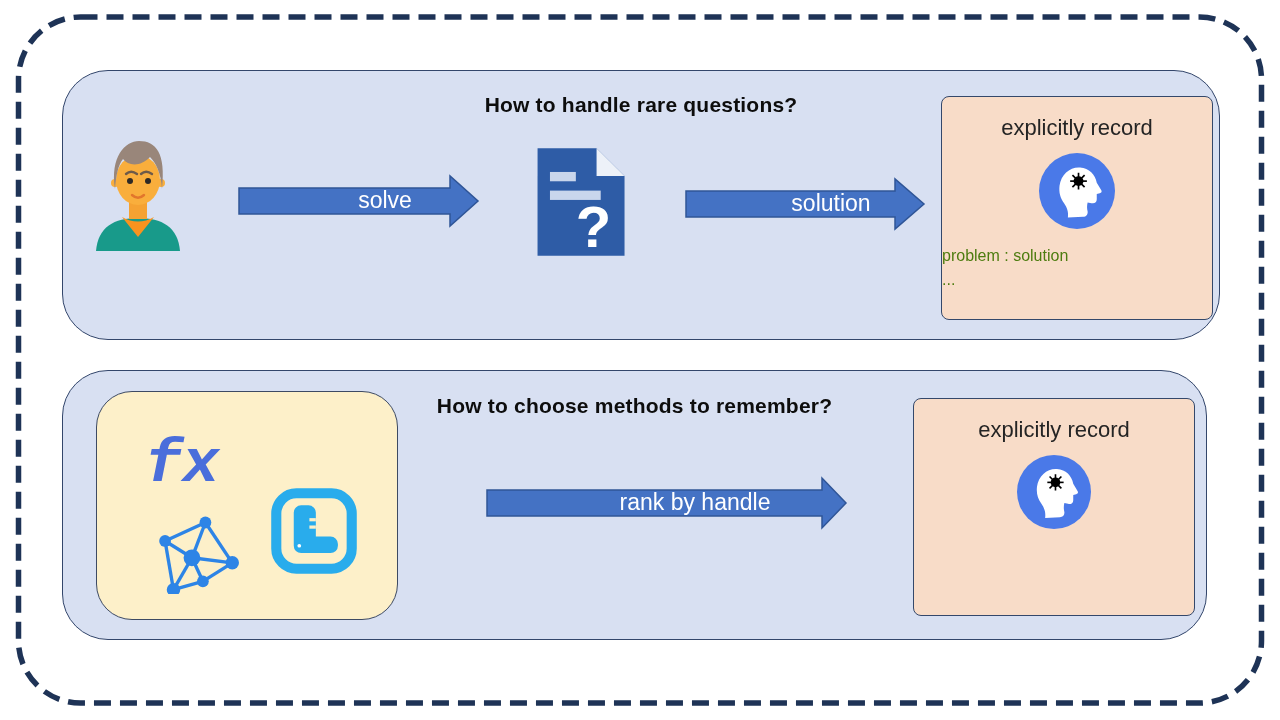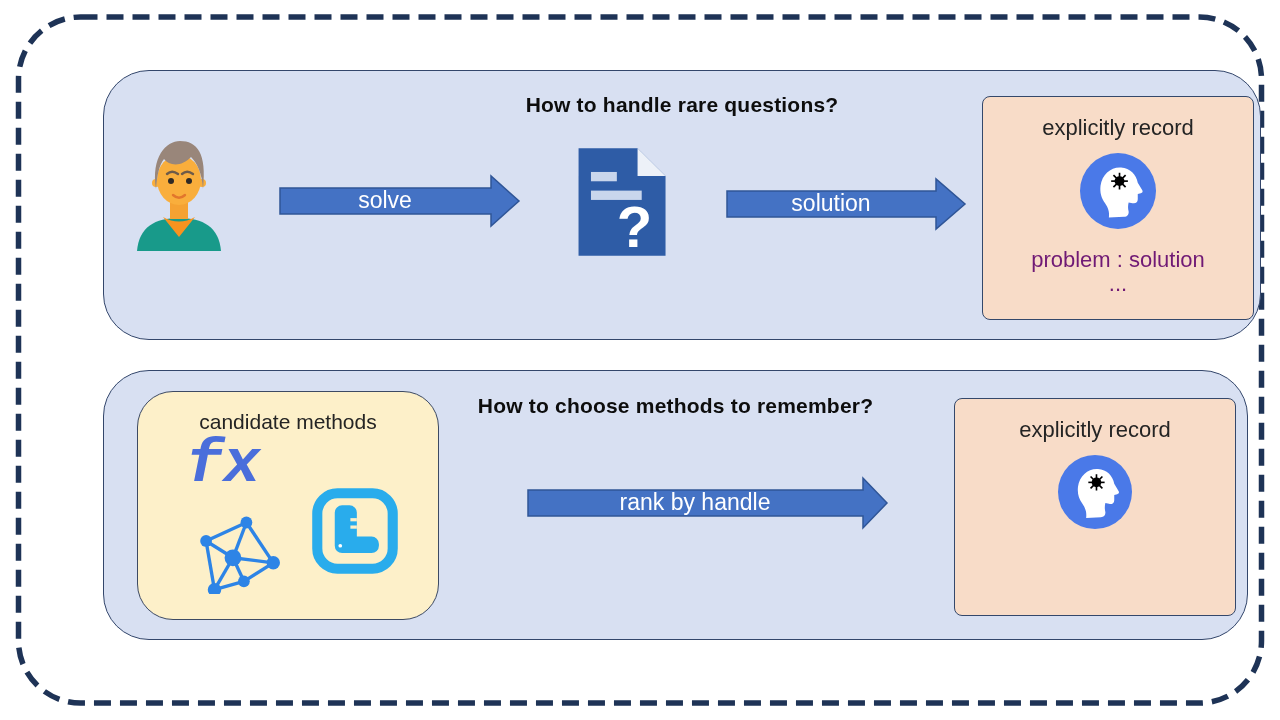--- a/index.html
+++ b/index.html
@@ -5,42 +5,42 @@
   html,body{margin:0;padding:0;background:#ffffff;}
   .canvas{
     position:relative;width:1280px;height:720px;background:#ffffff;overflow:hidden;
     font-family:"Liberation Sans",sans-serif;color:#1e1e1e;
   }
   .abs{position:absolute;}
   
   .frame-svg{position:absolute;left:0;top:0;}
   
   .panel{
-    position:absolute;background:#D8E0F2;border:1.4px solid #33466B;border-radius:46px;margin-left:41px;
+    position:absolute;background:#D8E0F2;border:1.4px solid #33466B;border-radius:46px;
   }
   .panel-title{
     position:absolute;left:0;right:0;text-align:center;margin:0;
     font-size:21px;font-weight:700;color:#0d0d0d;letter-spacing:.2px;
   }
   
   .arrow{position:absolute;}
   .arrow svg{display:block;}
   .arrow-label{
     position:absolute;top:13px;height:27px;line-height:27px;text-align:center;
-    color:#ffffff;font-size:23px;font-weight:400;
+    color:#ffffff;font-size:23px;font-weight:400;padding-left:41px;
   }
   
   .record-box{
     position:absolute;background:#F8DCC8;border:1.3px solid #34486B;border-radius:8px;
   }
   .record-heading{
     position:absolute;left:0;right:0;text-align:center;font-size:22px;color:#242424;
   }
   .record-line{
-    position:absolute;left:0;right:0;text-align:center;font-size:22px;color:#701a75;
+    position:absolute;left:0;right:0;text-align:left;font-size:16px;color:#4d7c0f;
   }
   .head-badge{position:absolute;}
   
   .candidate-box{
     position:absolute;background:#FDF0C9;border:1.3px solid #3D4A63;border-radius:36px;
   }
   .candidate-heading{
     position:absolute;left:0;right:0;top:18px;text-align:center;font-size:21px;color:#242424;
   }
   .fx-glyph{
@@ -120,21 +120,20 @@
       <div class="record-line" style="top:150px;">problem : solution</div>
       <div class="record-line" style="top:174px;">...</div>
     </div>
   </section>
 
   <section class="panel" style="left:62px;top:370px;width:1143px;height:268px;">
 
     <h2 class="panel-title" style="top:23px;">How to choose methods to remember?</h2>
 
     <div class="candidate-box" style="left:33px;top:20px;width:300px;height:227px;">
-      <div class="candidate-heading">candidate methods</div>
 
       <span class="fx-glyph" style="left:48px;top:42px;font-family:Liberation Mono, monospace;">fx</span>
 
       <div class="abs" style="left:58px;top:122px;width:84px;height:80px;">
         <svg width="84" height="80" viewBox="0 0 100 95">
           <g stroke="#2D84E6" stroke-width="4">
             <line x1="60" y1="10" x2="12" y2="32"></line>
             <line x1="60" y1="10" x2="44" y2="52"></line>
             <line x1="60" y1="10" x2="92" y2="58"></line>
             <line x1="12" y1="32" x2="44" y2="52"></line>

